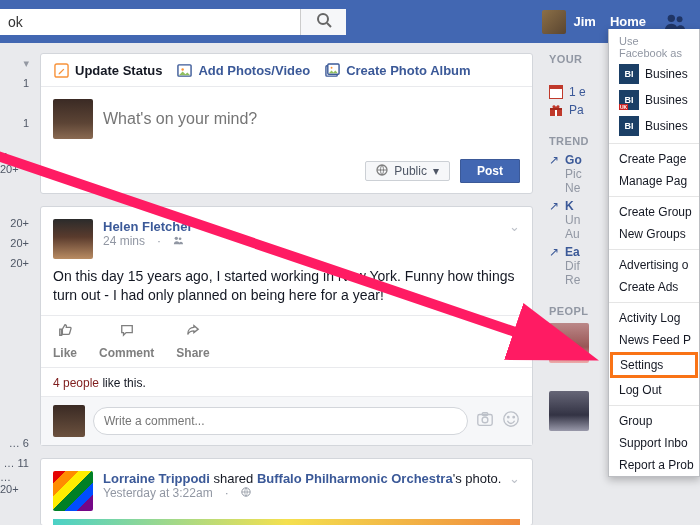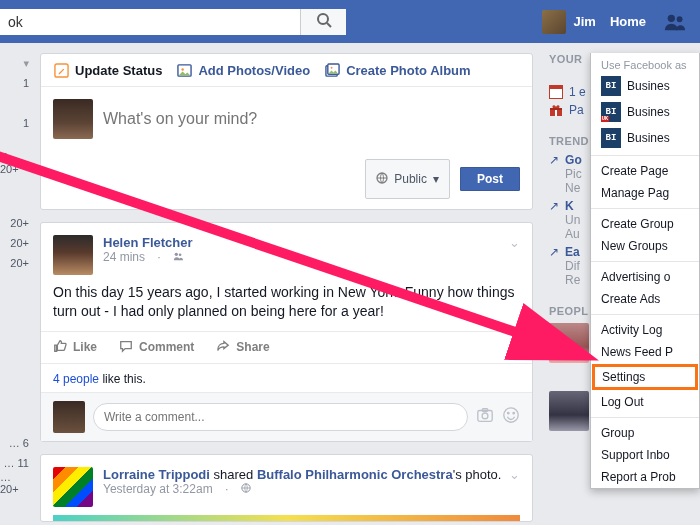--- a/index.html
+++ b/index.html
@@ -142,21 +142,21 @@
     outline: none;
   }
   .composer-actions {
     display: flex;
     justify-content: flex-end;
     align-items: center;
     padding: 8px 12px 10px;
     gap: 10px;
   }
   .privacy-btn {
-    height: 40px;
+    height: 20px;
     padding: 0 10px;
     border: 1px solid #ccd0d5;
     background: #f6f7f9;
     color: #4e5665;
     font-size: 12px;
     border-radius: 2px;
     display: flex;
     align-items: center;
     gap: 6px;
     cursor: pointer;
@@ -208,21 +208,21 @@
   .story-actions {
     display: flex;
     gap: 22px;
     padding: 7px 12px;
     border-top: 1px solid #e9eaed;
     border-bottom: 1px solid #e9eaed;
     font-size: 12px;
     color: #7f7f7f;
     font-weight: bold;
   }
-  .story-actions .act { display: flex; align-items: center; gap: 6px; cursor: pointer; }
+  .story-actions .act { display: flex; align-items: center; gap: 6px; cursor: pointer; flex-direction: column; }
   .likes { padding: 8px 12px 6px; font-size: 12px; color: #3b5998; }
   .comment-row {
     display: flex; align-items: center; gap: 8px;
     padding: 8px 12px;
     background: #f6f7f9;
     border-top: 1px solid #e9eaed;
   }
   .comment-avatar { width: 32px; height:32px; background: linear-gradient(180deg,#3a2a24,#6b513e); border-radius:2px; }
   .comment-input {
     flex: 1;
@@ -251,41 +251,41 @@
   .trend-item .t1 { color:#3b5998; font-weight:bold; }
   .trend-item .t2 { color:#9197a3; }
   .trend-ico { color:#3b5998; }
   .people-row { display:flex; gap:6px; margin-top:6px; }
   .people-av { width:40px; height:40px; border-radius:2px; }
   .pav1 { background: linear-gradient(180deg,#b88,#955 60%,#eaa); }
   .pav2 { background: linear-gradient(180deg,#667,#334 60%,#99a); }
   
   .menu-dropdown {
     position: absolute;
-    top: 53px;
+    top: 29px;
     right: 0;
-    width: 110px;
+    width: 92px;
     background: #fff;
     border: 1px solid #bcbec2;
     border-top: none;
     box-shadow: 0 3px 8px rgba(0,0,0,.25);
     z-index: 50;
     font-size: 12px;
   }
   .menu-header {
     padding: 6px 10px 2px;
     font-size: 11px;
     color: #9197a3;
   }
   .menu-page-row {
     display:flex; align-items:center; gap:6px;
     padding: 3px 10px;
     cursor:pointer;
   }
-  .menu-page-ico { width:20px; height:20px; background:#1b3f66; color:#fff; font-size:9px; font-weight:bold; display:flex; align-items:center; justify-content:center; position:relative;font-family:Liberation Mono, monospace; }
+  .menu-page-ico { width:20px; height:20px; background:#1b3f66; color:#fff; font-size:9px; font-weight:bold; display:flex; align-items:center; justify-content:center; position:relative; }
   .menu-page-ico .uk { position:absolute; bottom:0; left:0; font-size:5px; background:#c22; padding:0 1px; }
   .menu-sep { height:1px; background:#e5e5e5; margin:4px 0; }
   .menu-item {
     padding: 4px 10px;
     cursor:pointer;
     color:#141823;
     white-space:nowrap;
     overflow:hidden;
   }
   .menu-item.highlight {
@@ -455,21 +455,21 @@
         <div class="act">
           <span>
             <svg width="14" height="14" viewBox="0 0 16 16" fill="none" stroke="#7f7f7f" stroke-width="1.5">
                 <path d="M9 3l5 4-5 4V9c-4 0-6 2-7 4 0-5 3-8 7-8V3z"></path>
               </svg>
           </span>
           <span>Share</span>
         </div>
       </div>
       <div class="likes">
-        <a href="#" style="color:#1d4ed8;text-decoration:none">4 people</a><span style="color:#141823"> like this.</span>
+        <a href="#" style="color:#7f1d1d;text-decoration:none">4 people</a><span style="color:#141823"> like this.</span>
       </div>
       <div class="comment-row">
         <div class="comment-avatar"></div>
         <input class="comment-input" placeholder="Write a comment..." style="">
         <span class="ci-icon">
           <svg width="18" height="18" viewBox="0 0 20 20" fill="none" stroke="#bdc1c9" stroke-width="1.5">
               <rect x="2" y="5" width="16" height="12" rx="2"></rect>
               <circle cx="10" cy="11" r="3.2"></circle>
               <rect x="7" y="3" width="6" height="3" rx="1"></rect>
             </svg>

